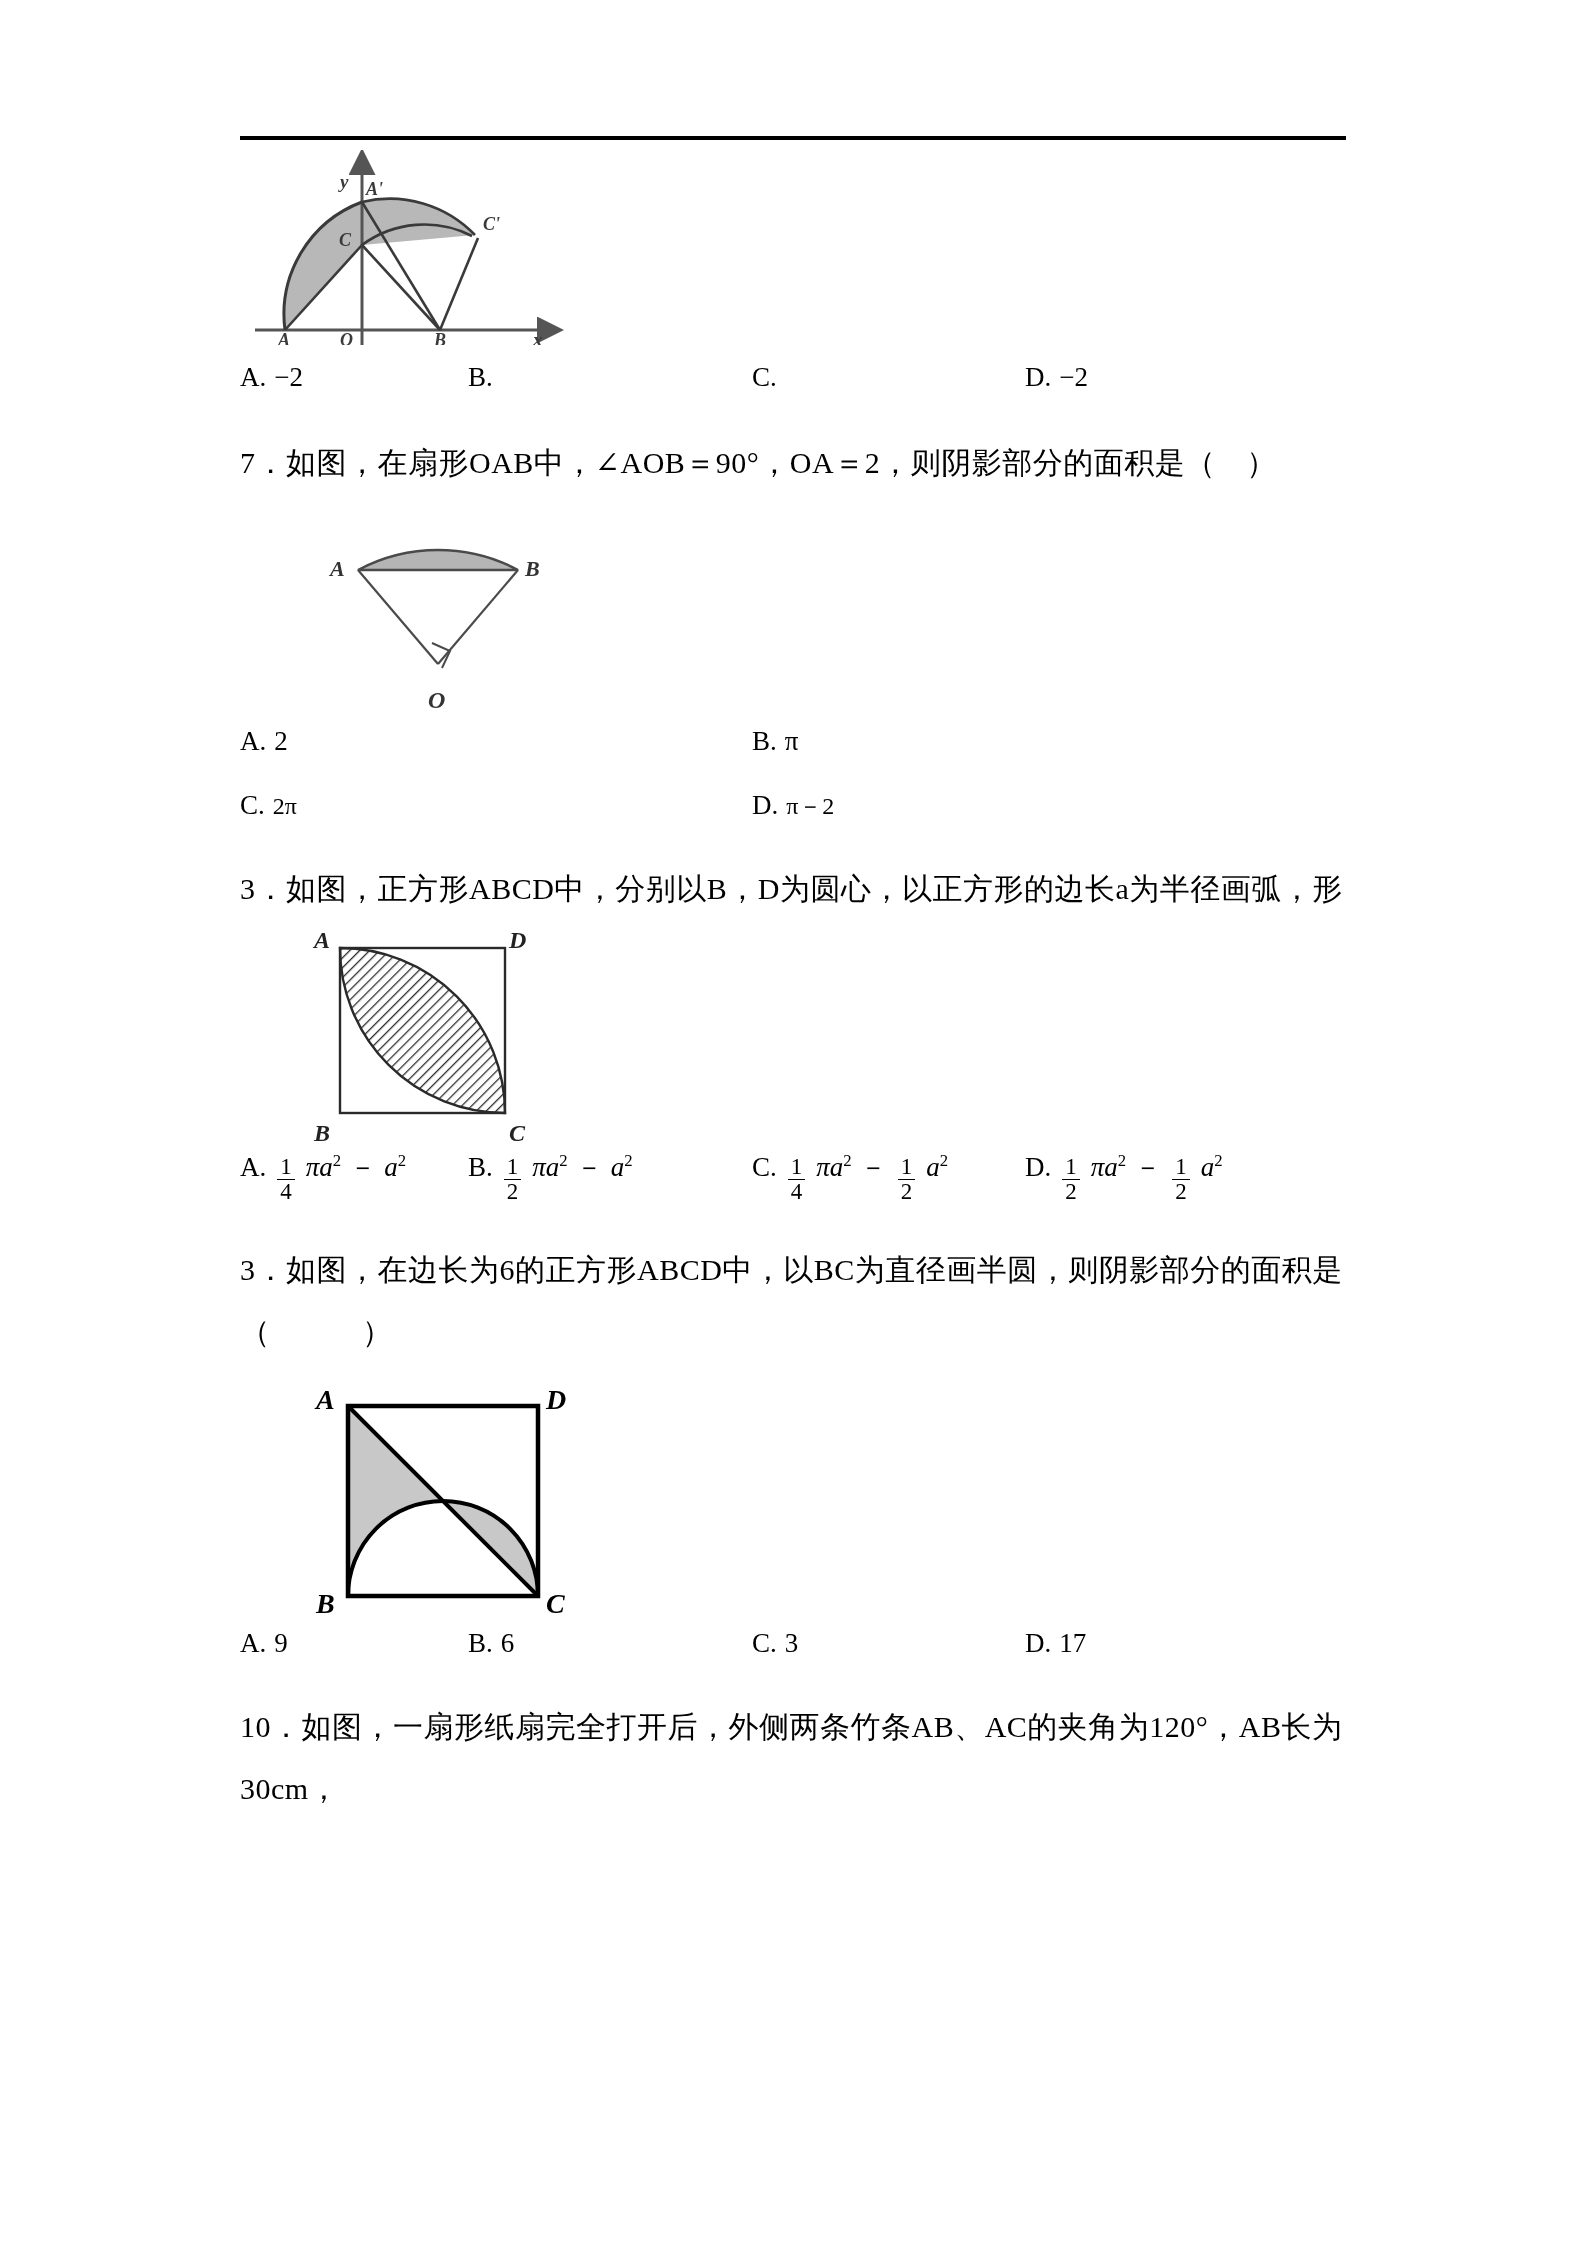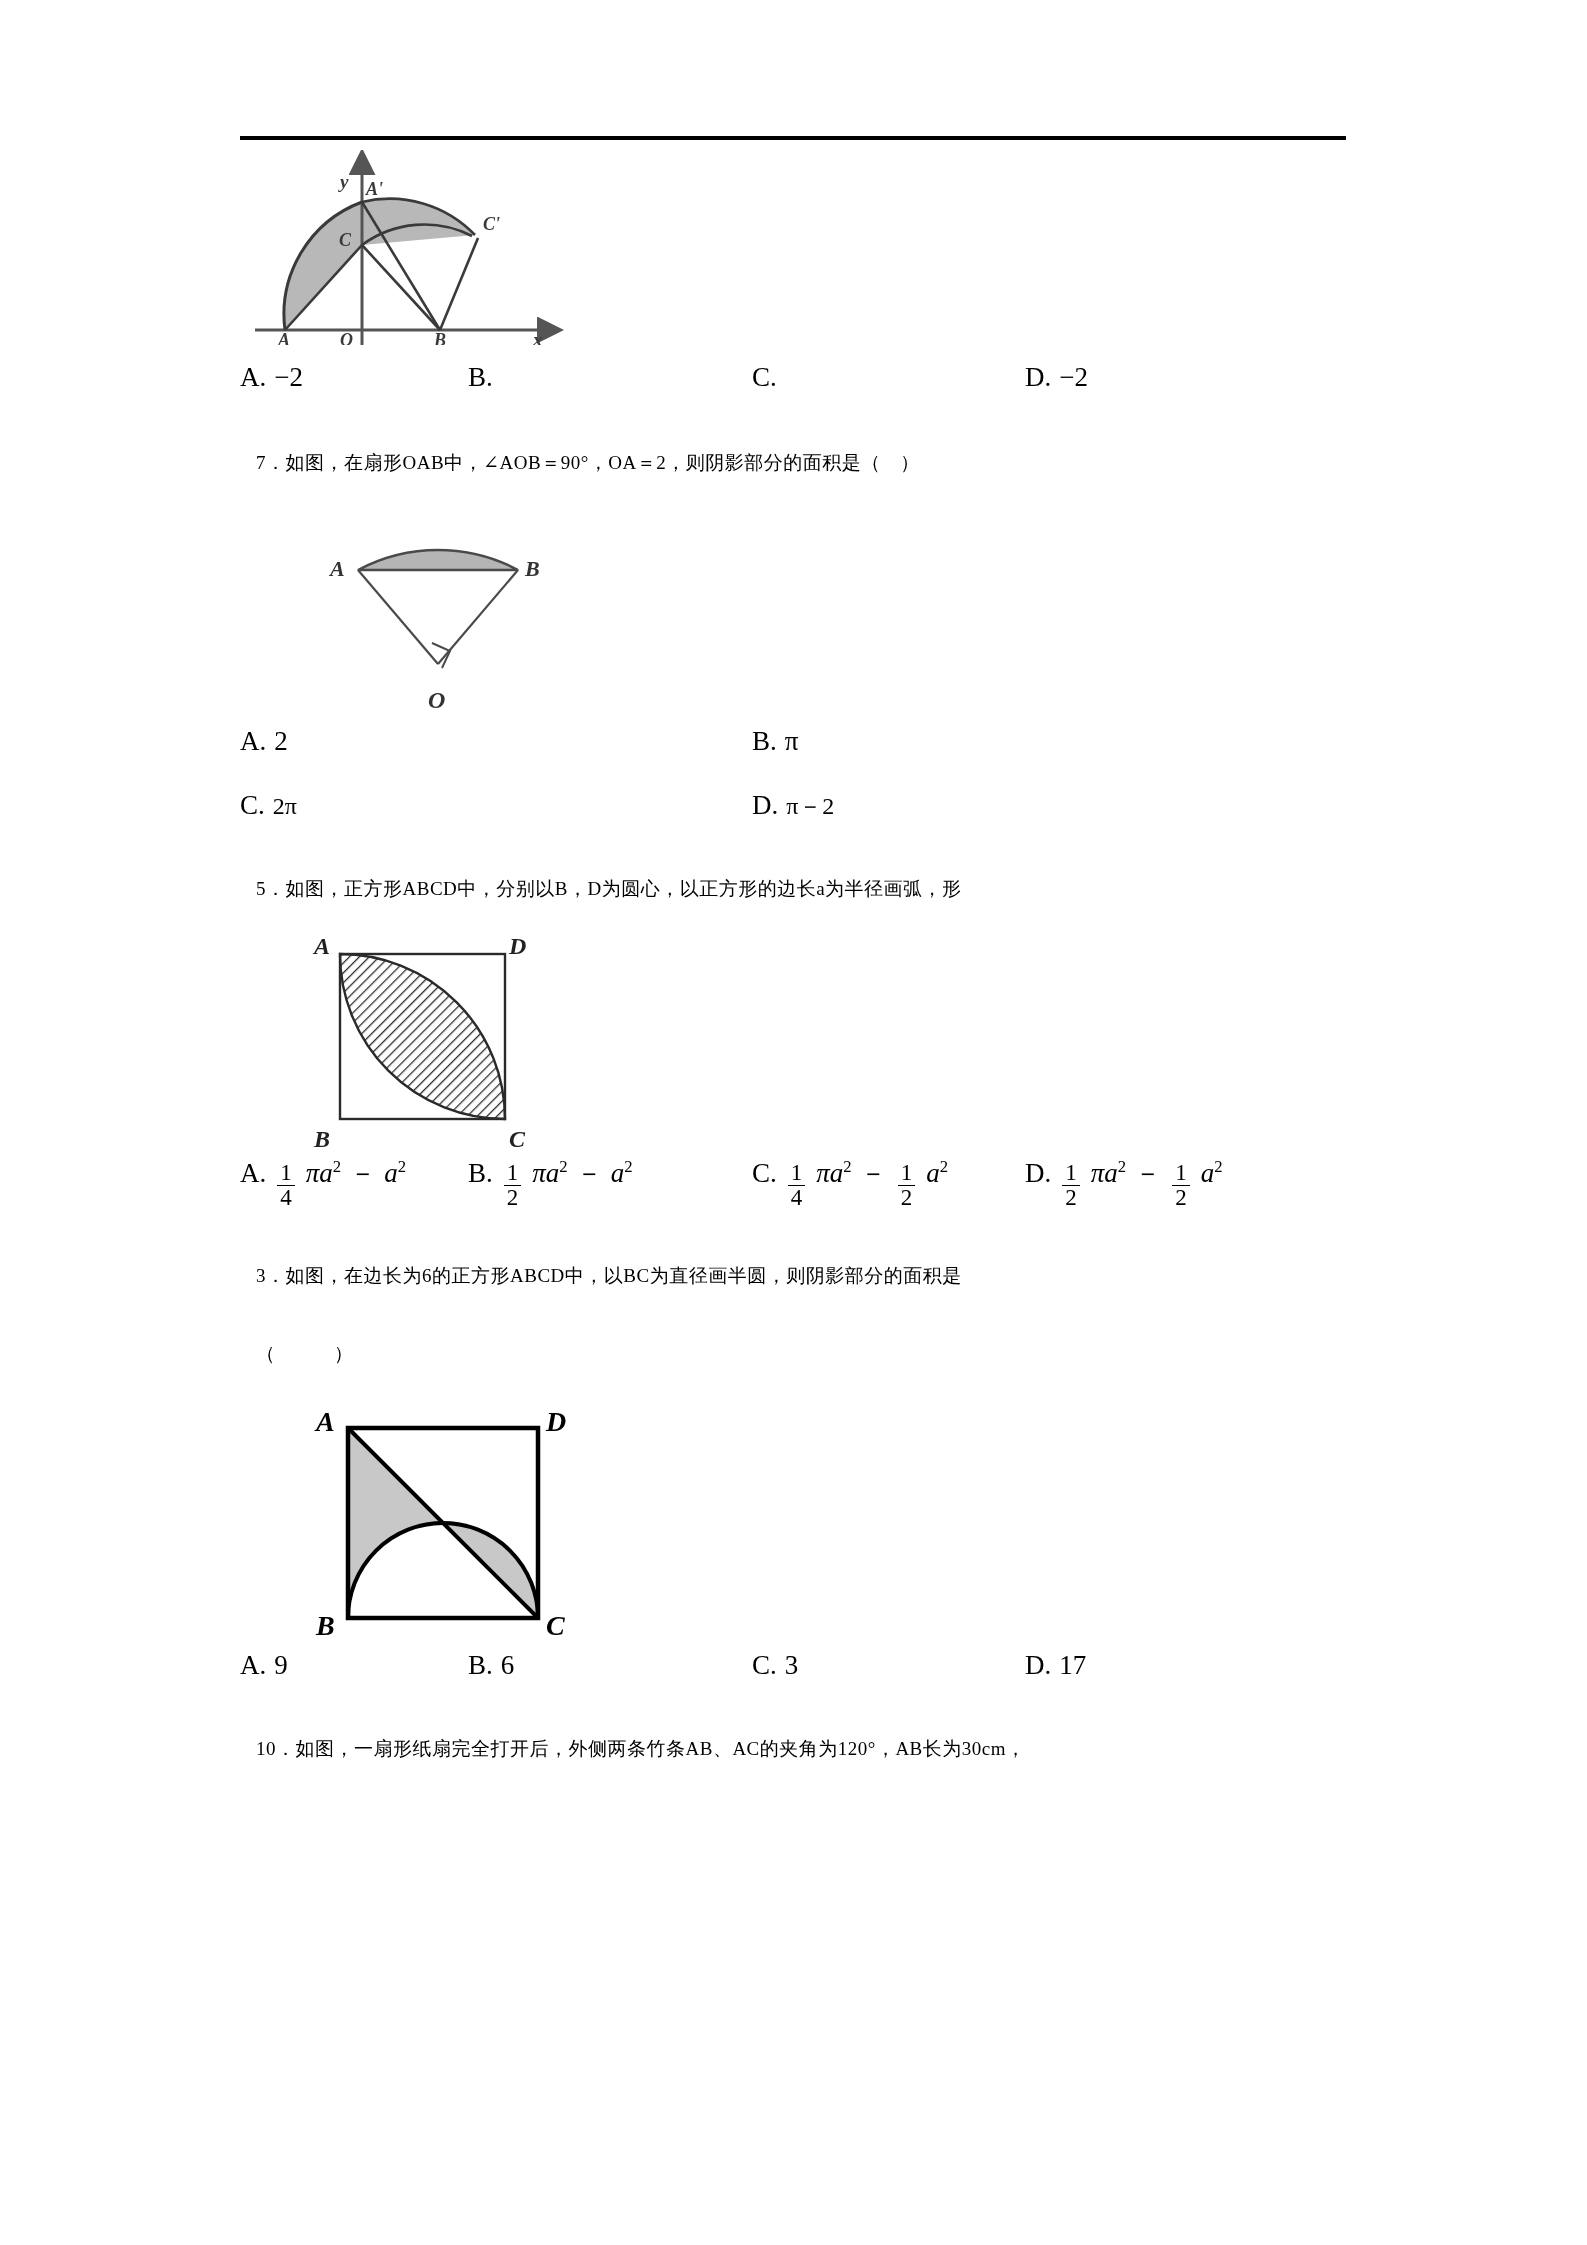--- a/index.html
+++ b/index.html
@@ -28,25 +28,25 @@
   }
   .content {
     position: absolute;
     left: 240px;
     top: 150px;
     width: 1120px;
   }
 
   
   .qtext {
-    font-size: 19px;
+    font-size: 30px;
     line-height: 62px;
     letter-spacing: 0.5px;
     white-space: pre-wrap;
-    margin: 16px;
+    margin: 0;
   }
   .options {
     position: relative;
     height: 56px;
     font-size: 27px;
   }
   .options.tall { height: 82px; }
   .opt {
     position: absolute;
     top: 0;
@@ -184,21 +184,21 @@
       <div class="opt" style="left:0px;">
         <span class="lab">C.</span>
         <span class="val small">2π</span>
       </div>
       <div class="opt" style="left:512px;">
         <span class="lab">D.</span>
         <span class="val small">π－2</span>
       </div>
     </div>
 
-    <p class="qtext" style="margin-top:12px;">5．如图，正方形ABCD中，分别以B，D为圆心，以正方形的边长a为半径画弧，形</p>
+    <p class="qtext" style="margin-top:12px;">3．如图，正方形ABCD中，分别以B，D为圆心，以正方形的边长a为半径画弧，形</p>
 
     <div class="fig" style="height:215px; margin-top:10px; margin-left:70px;">
       <svg width="250" height="215" viewBox="0 0 250 215">
         <defs>
           <pattern id="hatch" width="7" height="7" patternTransform="rotate(45)" patternUnits="userSpaceOnUse">
             <line x1="0" y1="0" x2="0" y2="7" stroke="#2f2f2f" stroke-width="2.6"></line>
           </pattern>
         </defs>
 
         <rect x="30" y="18" width="165" height="165" fill="none" stroke="#2a2a2a" stroke-width="2.4"></rect>

